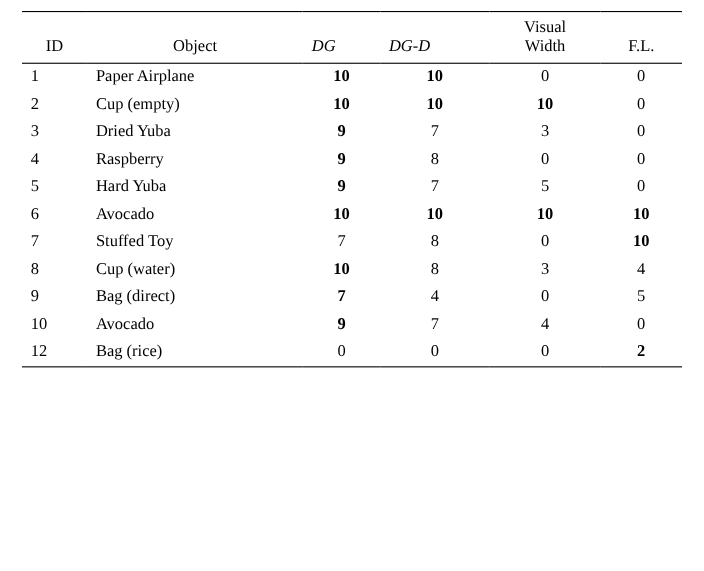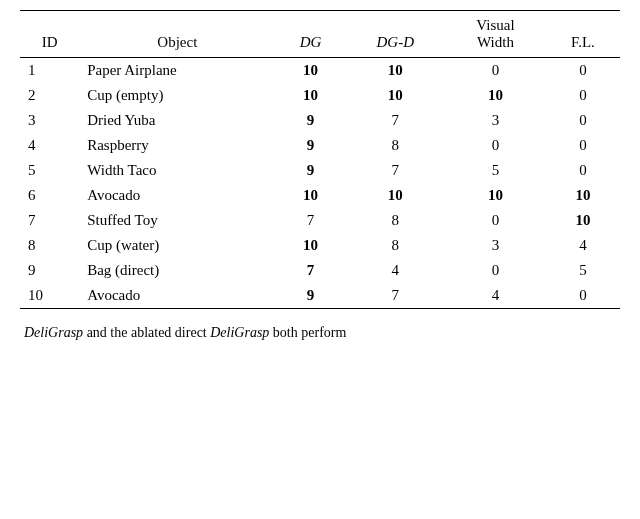--- a/index.html
+++ b/index.html
@@ -30,21 +30,21 @@
 
     thead tr th {
       padding: 6px 8px 6px 8px;
       text-align: center;
       font-weight: normal;
       vertical-align: bottom;
     }
 
     thead tr th.italic-header {
       font-style: italic;
-      text-align: center;
+      text-align: left;
     }
 
     thead tr th.center-header {
       text-align: center;
     }
 
     
     thead tr:first-child th {
       border-top: 1.5px solid #000;
     }
@@ -125,21 +125,21 @@
         <tr>
           <td>4</td>
           <td>Raspberry</td>
           <td class="center"><b>9</b></td>
           <td class="center">8</td>
           <td class="center">0</td>
           <td class="center">0</td>
         </tr>
         <tr>
           <td>5</td>
-          <td>Width Taco</td>
+          <td>Hard Yuba</td>
           <td class="center"><b>9</b></td>
           <td class="center">7</td>
           <td class="center">5</td>
           <td class="center">0</td>
         </tr>
         <tr>
           <td>6</td>
           <td>Avocado</td>
           <td class="center"><b>10</b></td>
           <td class="center"><b>10</b></td>
@@ -171,19 +171,24 @@
           <td class="center">5</td>
         </tr>
         <tr>
           <td>10</td>
           <td>Avocado</td>
           <td class="center"><b>9</b></td>
           <td class="center">7</td>
           <td class="center">4</td>
           <td class="center">0</td>
         </tr>
+        <tr>
+          <td>12</td>
+          <td>Bag (rice)</td>
+          <td class="center">0</td>
+          <td class="center">0</td>
+          <td class="center">0</td>
+          <td class="center"><b>2</b></td>
+        </tr>
       </tbody>
   </table>
 
-  <div class="footnote">
-    <span class="italic">DeliGrasp</span><span> and the ablated direct </span><span class="italic">DeliGrasp</span><span> both perform</span>
-  </div>
 </div>
 
 </body></html>

